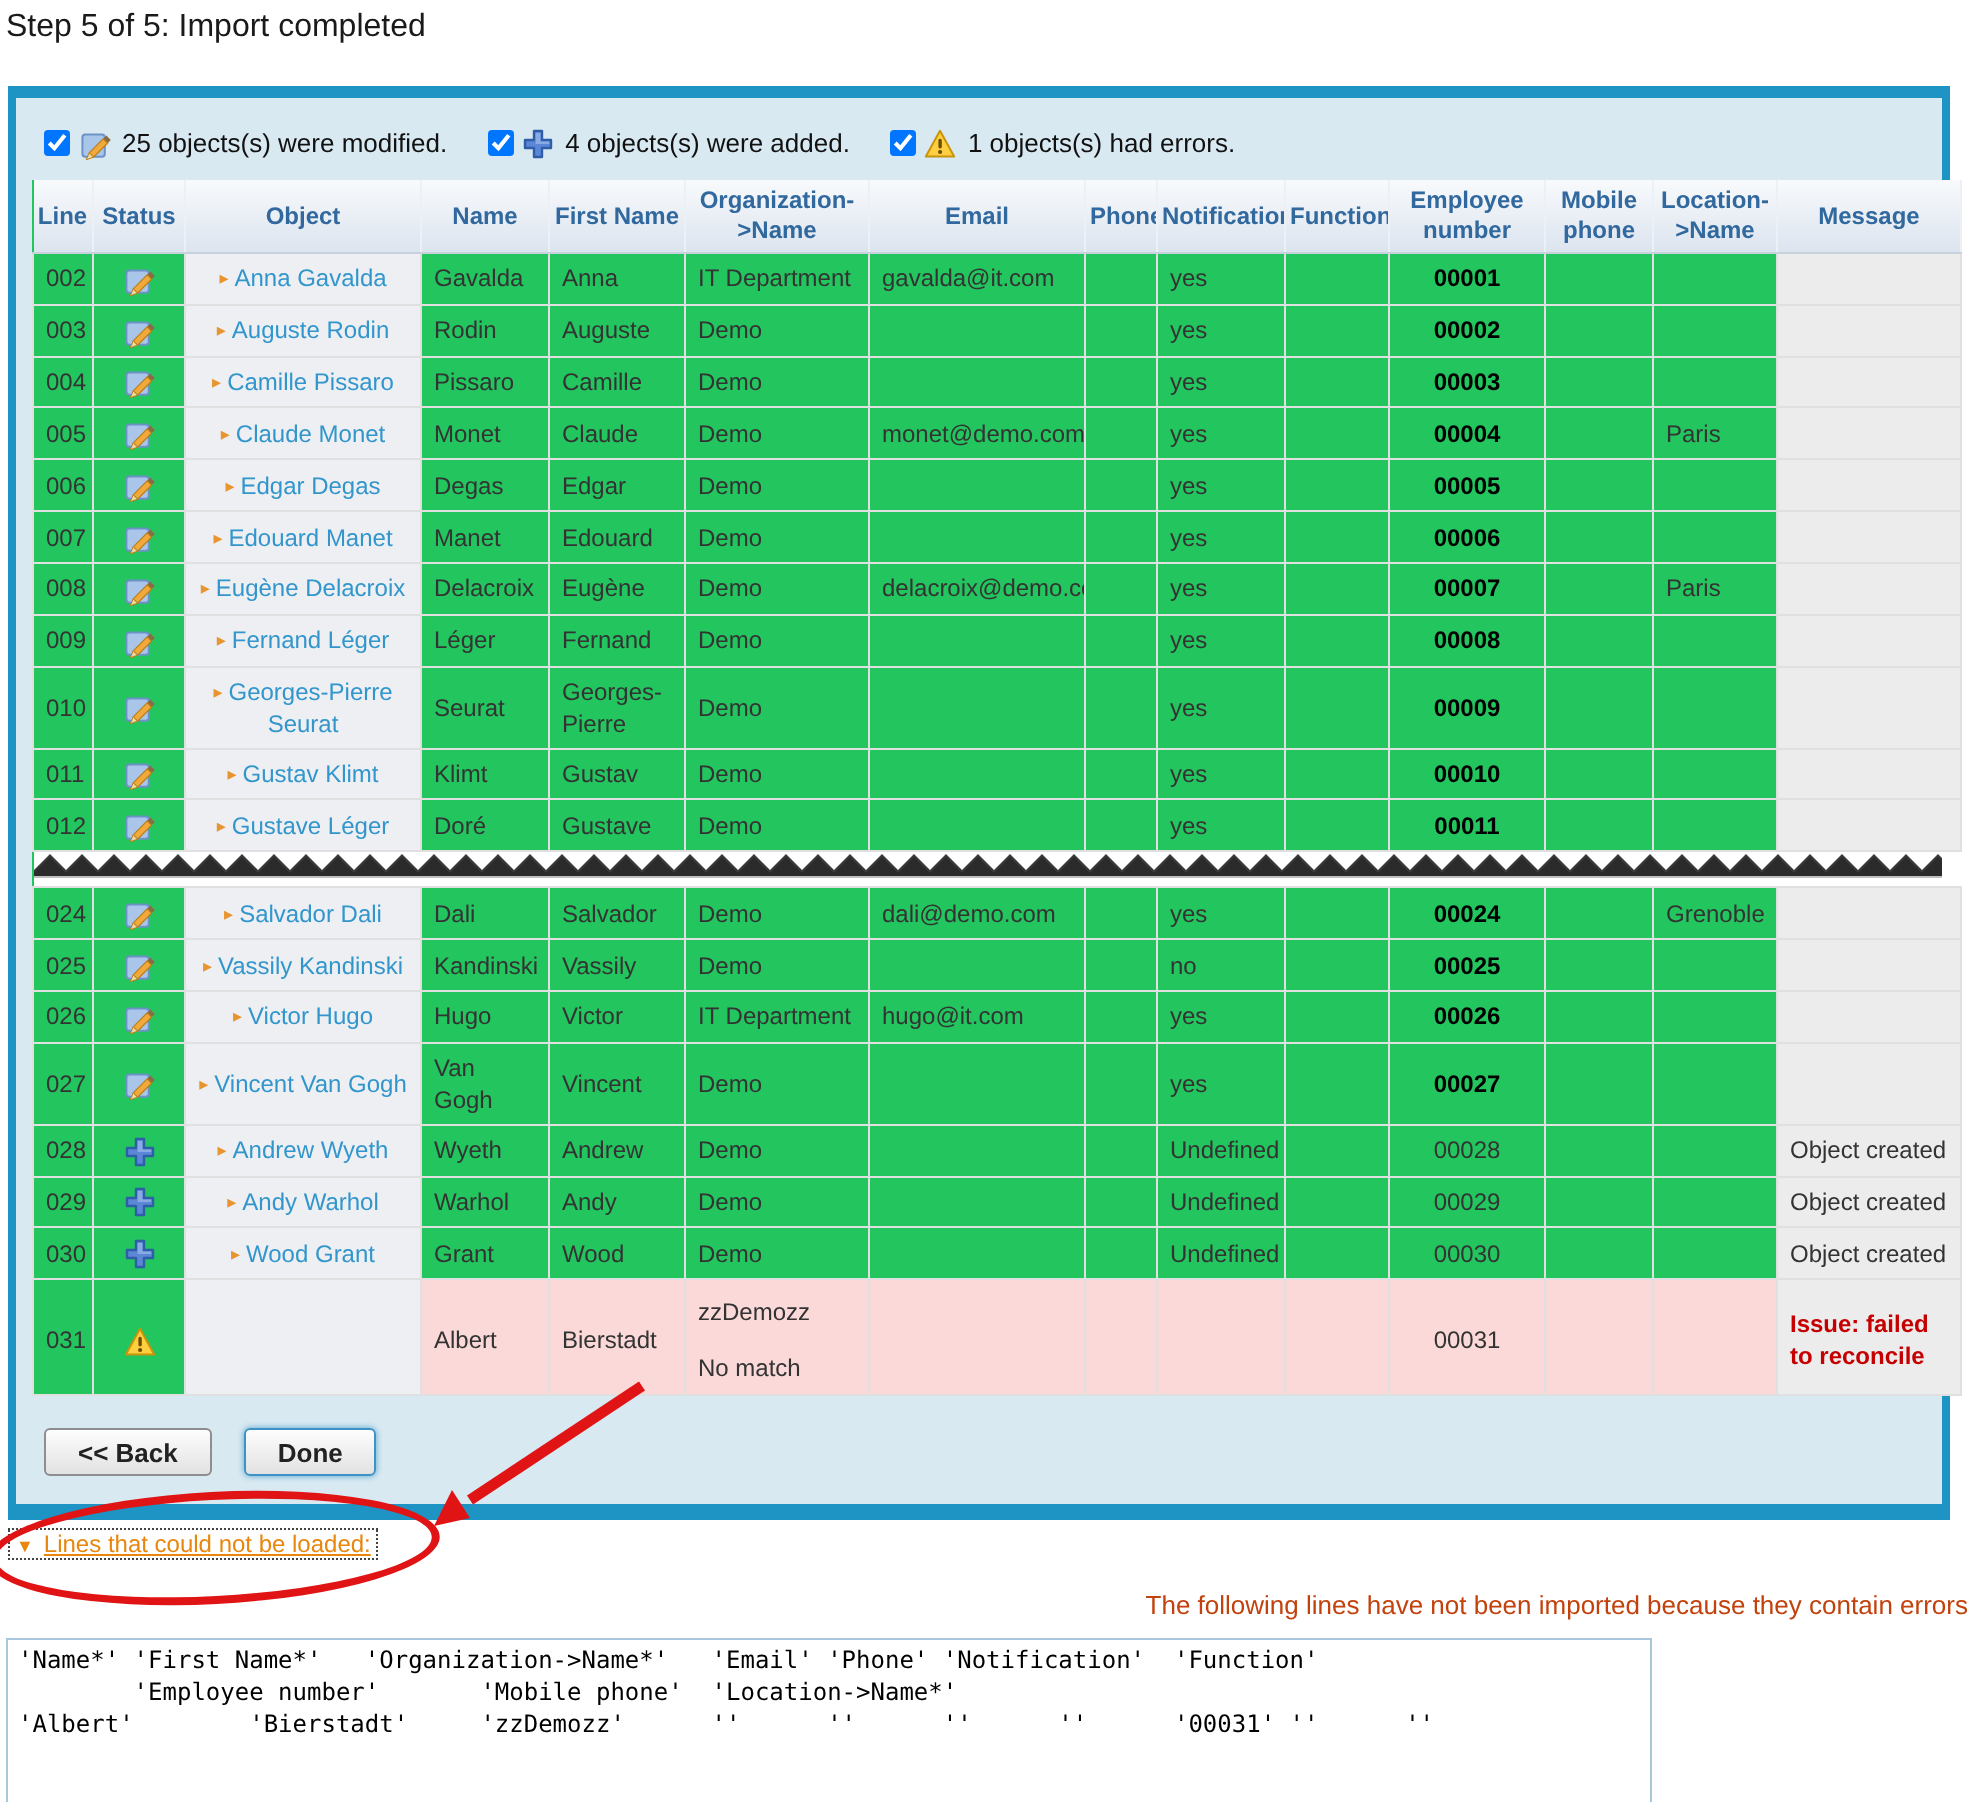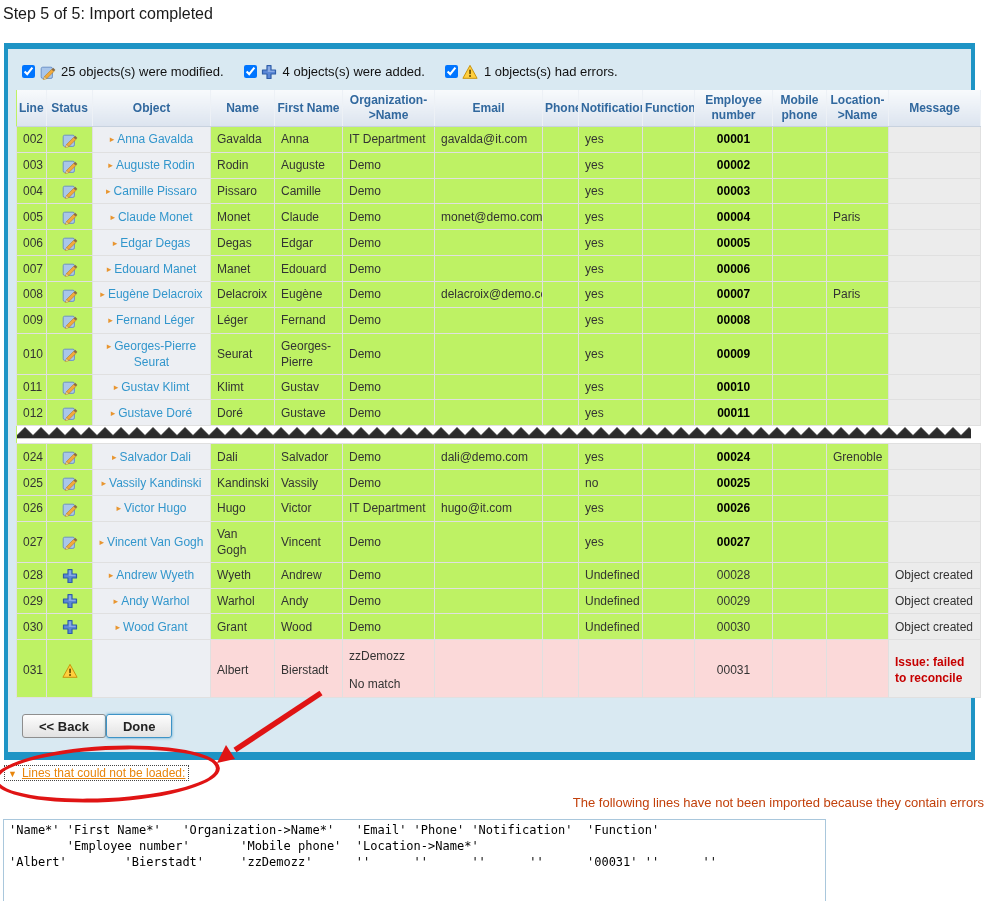--- a/index.html
+++ b/index.html
@@ -15,21 +15,21 @@
     border:solid #1E94C5; border-width:6px 4px 8px 4px;
     background:#D9E9F2; padding:8px 6px 14px 6px;
   }
   .summary { display:flex; align-items:center; padding:6px 2px 10px 8px; font-size:13px; color:#111; }
   .summary-item { display:flex; align-items:center; margin-right:20px; }
   .summary-item input { width:13px; height:13px; margin:0 4px 0 0; }
   .s-icon { width:17px; height:17px; display:inline-flex; align-items:center; justify-content:center; margin-right:5px; }
   .s-label { white-space:nowrap; }
 
   table.tbl { border-collapse:collapse; table-layout:fixed; width:956px; margin:0 0 0 2px;
-    background:#bef264; font-size:12px; }
+    background:#22c55e; font-size:12px; }
   .tbl th {
     background:linear-gradient(#F8FAFC,#DCE4EF); color:#31689E; font-weight:bold;
     padding:3px 2px; border-right:1px solid #EDF1F6; border-bottom:1px solid #C8D2DF;
     text-align:center; line-height:15px; font-size:12px; overflow:hidden;
   }
   .tbl td { border:1px solid #E0E0E0; padding:4px 6px; line-height:16px; color:#333;
     vertical-align:middle; overflow:hidden; }
   .c-line { color:#555; }
   .c-status { text-align:center; padding:2px; }
   .c-status svg { vertical-align:middle; }
@@ -39,21 +39,21 @@
   .c-emp { text-align:center; color:#444; }
   .c-emp.b { font-weight:bold; color:#000; }
   .c-dim { color:#555;margin-left:28px; }
   .c-msg { background:#ECECEC; color:#555; }
   .c-msg.err { color:#C60000; font-weight:bold; }
   td.pink { background:#FBD9D9; }
   tr.row-error td { padding-top:8px; padding-bottom:5px; }
   .org-gap { margin-top:12px; }
   tr.tear-row td { border:none; padding:0; height:13px; background:#fff; position:relative; }
 
-  .buttons { margin:16px 0 0 8px; display:flex; }
+  .buttons { margin:16px 0 0 8px; display:flex; gap:16px; }
   .buttons button {
     font-family:inherit; font-size:13px; font-weight:bold; color:#222;
     padding:2px 16px; height:24px; background:linear-gradient(#FDFDFD,#E2E2E2);
     border:1px solid #8E8E8E; border-radius:3px; cursor:pointer;
   }
   .buttons .done-btn { border:1px solid #3D93C6; box-shadow:0 0 3px rgba(60,150,200,.85); }
 
   .link-wrap { position:relative; display:inline-block; margin:3px 0 0 4px; z-index:40;text-align:center; }
   .collapse-link { display:inline-block; border:1px dotted #444; padding:0 3px; font-size:12px;
     color:#E8860D; cursor:pointer; background:transparent; white-space:nowrap; }
@@ -364,21 +364,21 @@
           <td class="c-msg"></td>
         </tr>
         <tr>
           <td class="c-line">012</td>
           <td class="c-status"><span><svg width="16" height="16" viewBox="0 0 16 16">
                 <rect x="1.2" y="3.2" width="11.2" height="11.2" rx="1.5" fill="#A9C6EA" stroke="#6C92C8"></rect>
                 <path d="M11.6 5.4 L13.2 3.8 L15.4 6 L13.8 7.6 Z" fill="#8A6B45"></path>
                 <path d="M4.6 12.4 L11.6 5.4 L13.8 7.6 L6.8 14.6 Z" fill="#F2A93B" stroke="#B97F16" stroke-width="0.6"></path>
                 <path d="M3.1 15.9 L4.6 12.4 L6.8 14.6 Z" fill="#EFD9A6" stroke="#B97F16" stroke-width="0.5"></path>
               </svg></span></td>
-          <td class="c-object"><span class="bullet">▸</span><a class="obj-link">Gustave Doré</a></td>
+          <td class="c-object"><span class="bullet">▸</span><a class="obj-link">Gustave Léger</a></td>
           <td class="pinkless">Doré</td>
           <td class="">Gustave</td>
           <td class="">Demo</td>
           <td class=""></td>
           <td class=""></td>
           <td class="c-dim">yes</td>
           <td class=""></td>
           <td class="c-emp b">00011</td>
           <td class=""></td>
           <td class="c-dim"></td>

